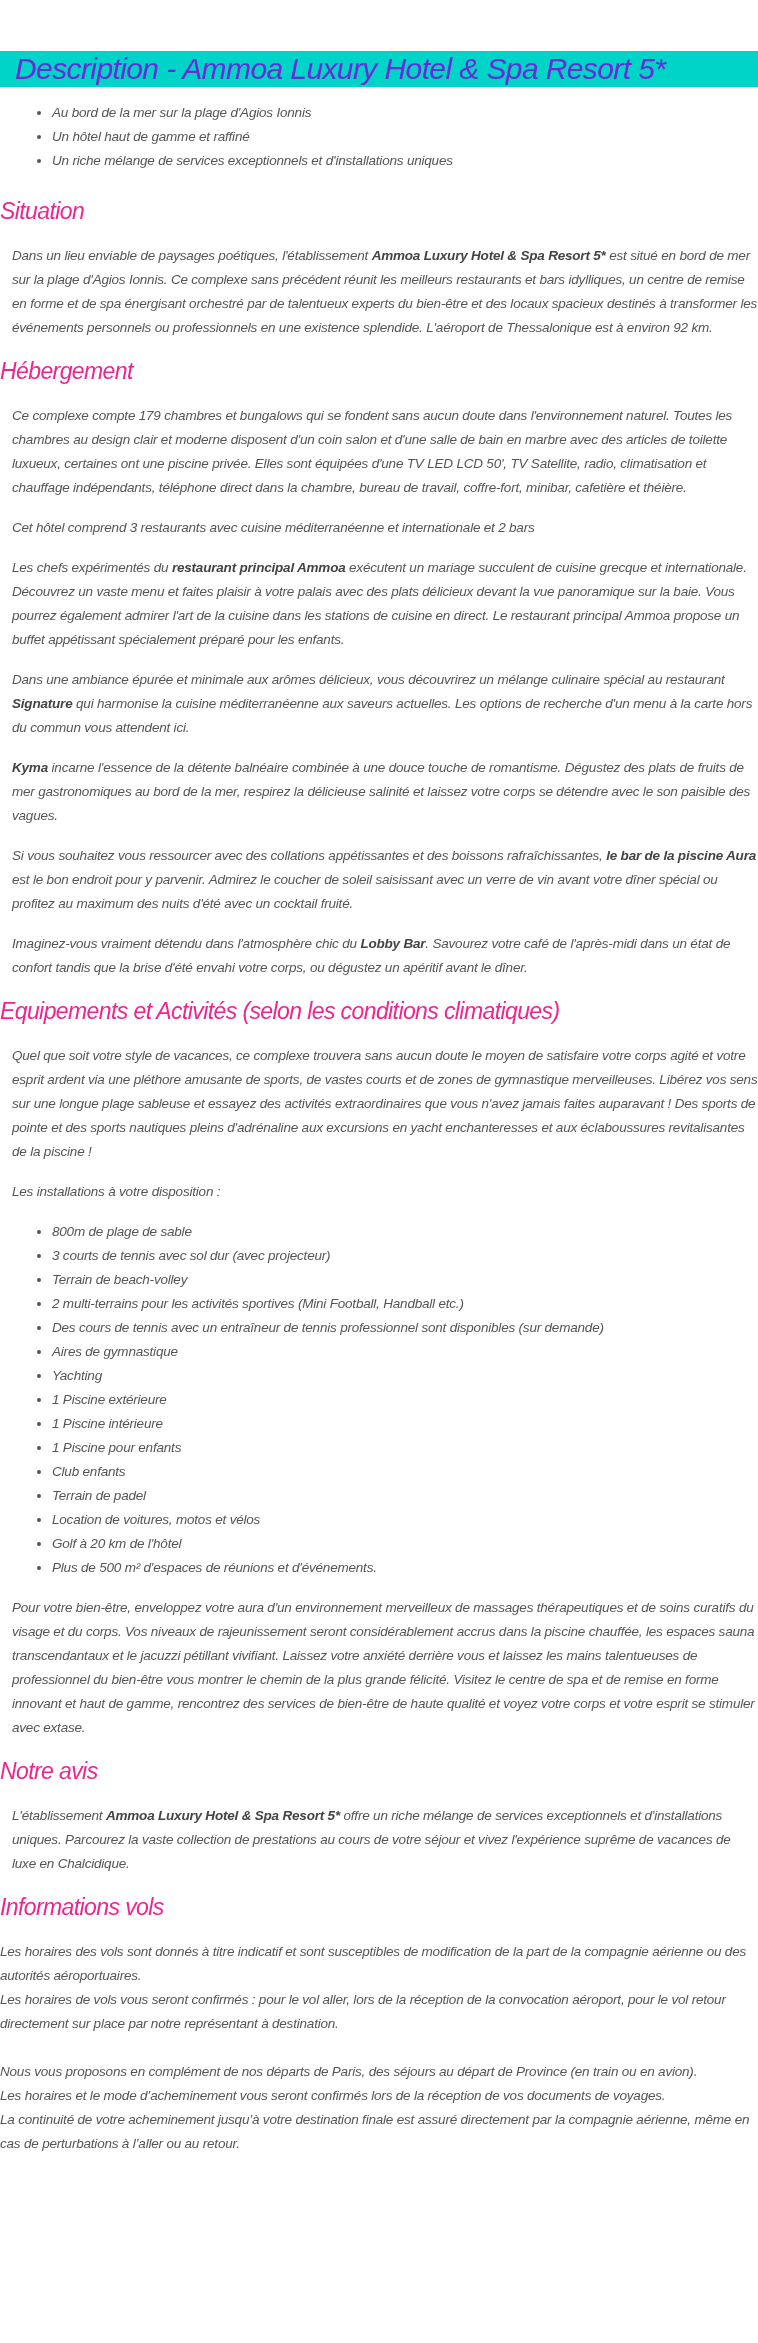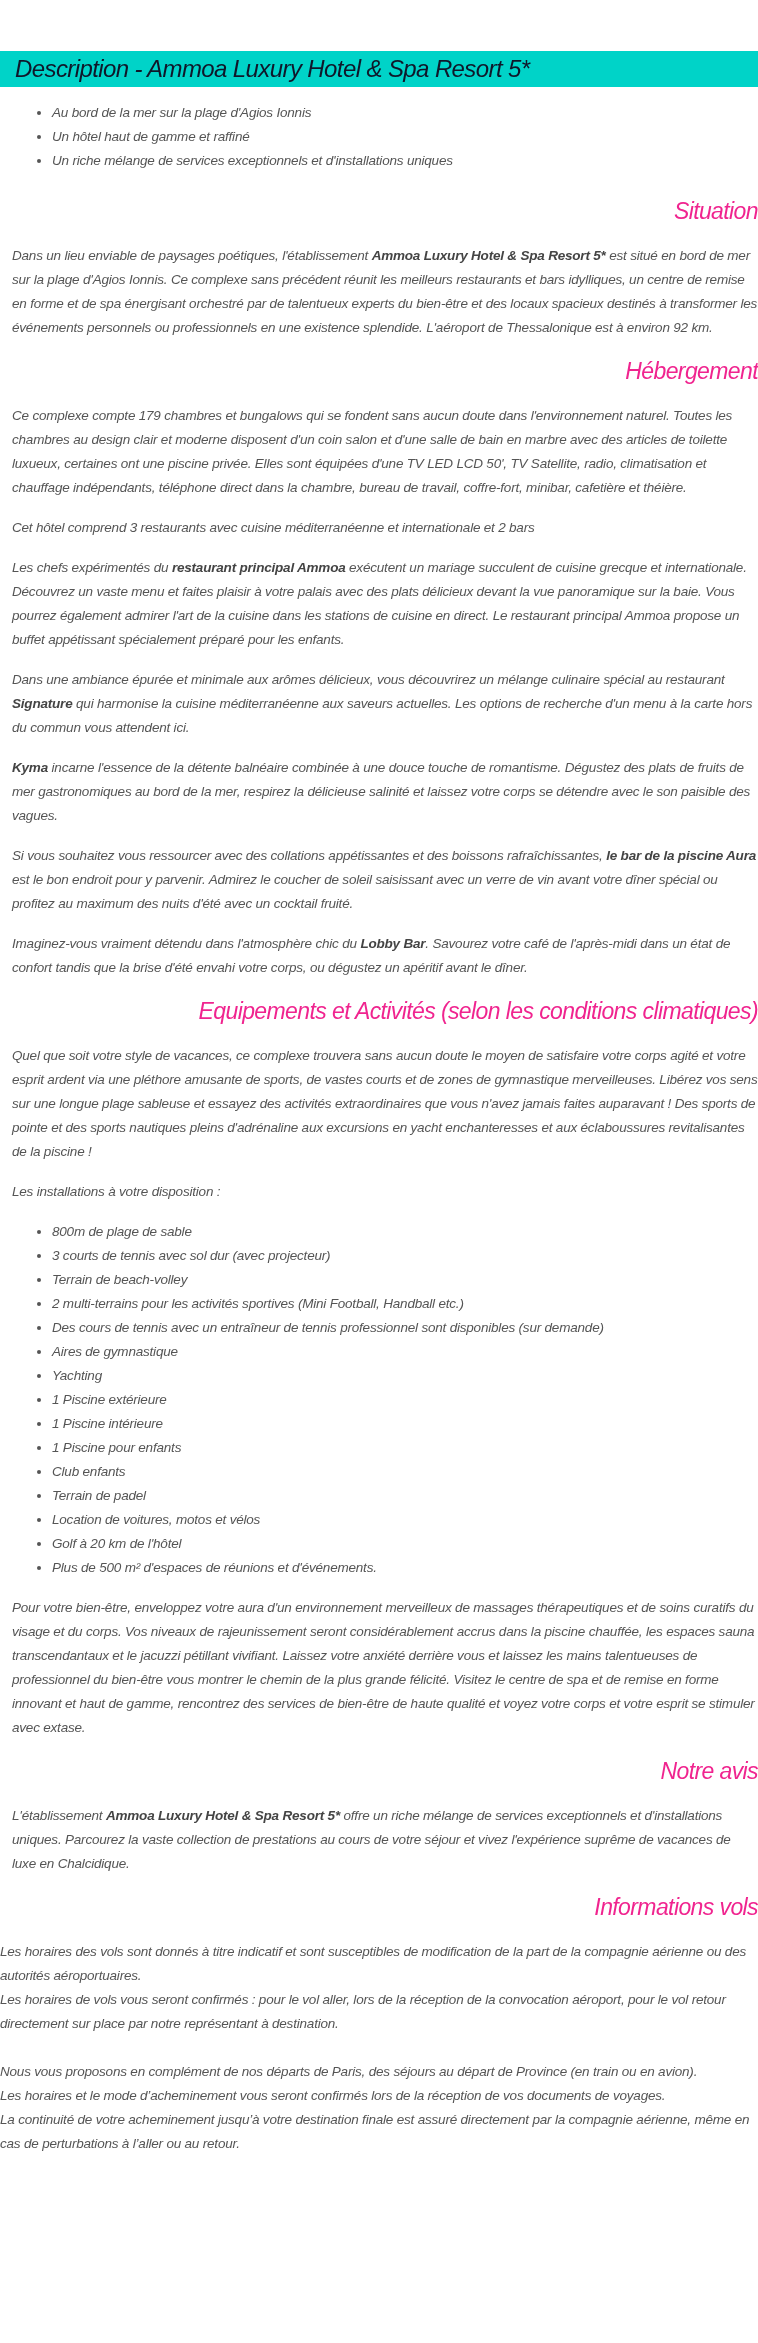--- a/index.html
+++ b/index.html
@@ -8,43 +8,43 @@
     font-family: "Liberation Sans", "DejaVu Sans", sans-serif;
     font-style: italic;
     color: #555555;
     font-size: 13.5px;
     line-height: 24px;
     letter-spacing: -0.2px;
   }
   .page { padding-top: 51px; padding-bottom: 40px; }
   .title-bar {
     background: #00d3c8;
-    color: #0f172a;
+    color: #6d28d9;
     height: 36px;
     line-height: 36px;
     padding-left: 15px;
-    font-size: 24px;
+    font-size: 30px;
     font-style: italic;
     letter-spacing: -0.6px;
     margin-bottom: 14px;
   }
   ul { margin: 12px; padding-left: 40px; }
   ul li { list-style: disc; line-height: 24px; }
   ul.intro { margin-bottom: 23px; }
   h2 {
     color: #f0248f;
     font-size: 23px;
     font-style: italic;
     font-weight: normal;
     margin: 0;
     line-height: 30px;
     letter-spacing: -0.6px;
   }
   .section { margin-top: 14px; }
-  .section h2 { margin-bottom: 18px; text-align: right; }
+  .section h2 { margin-bottom: 18px; }
   p { margin: 0 0 16px 12px; }
   b { font-weight: bold; color: #444; }
   .install-label { margin-bottom: 16px; margin-top: 8px;}
   ul.facilities { margin-bottom: 16px; }
   .gap { height: 24px; }
   .flights p { margin: 0; }
 </style>
 </head>
 <body>
 

